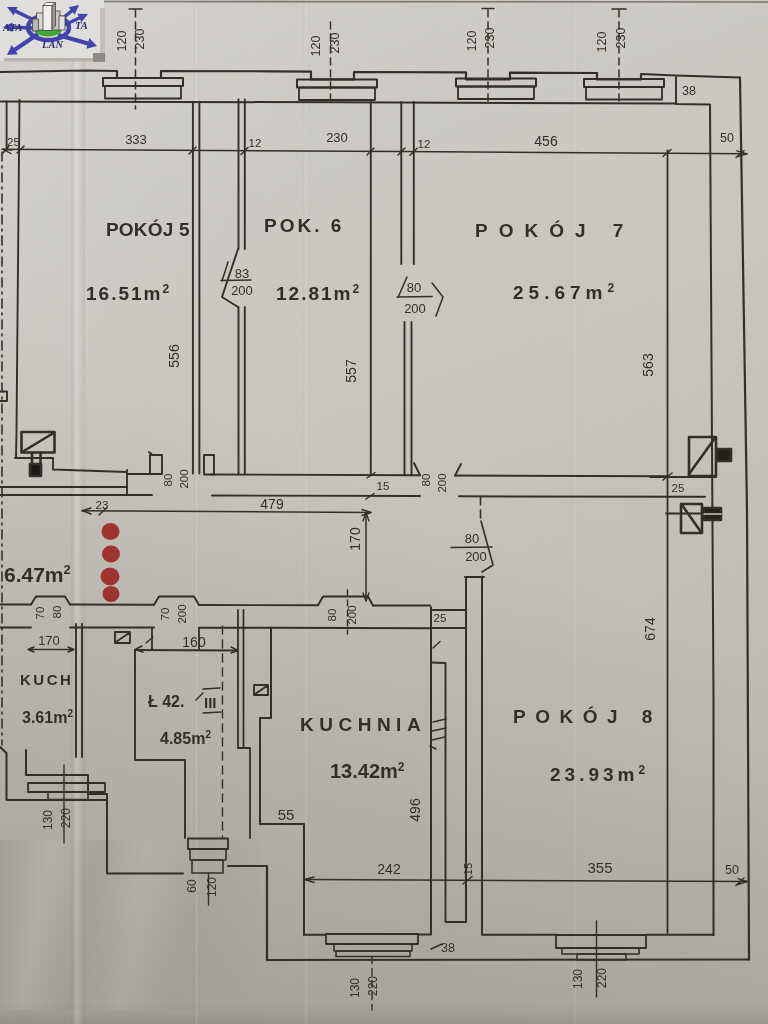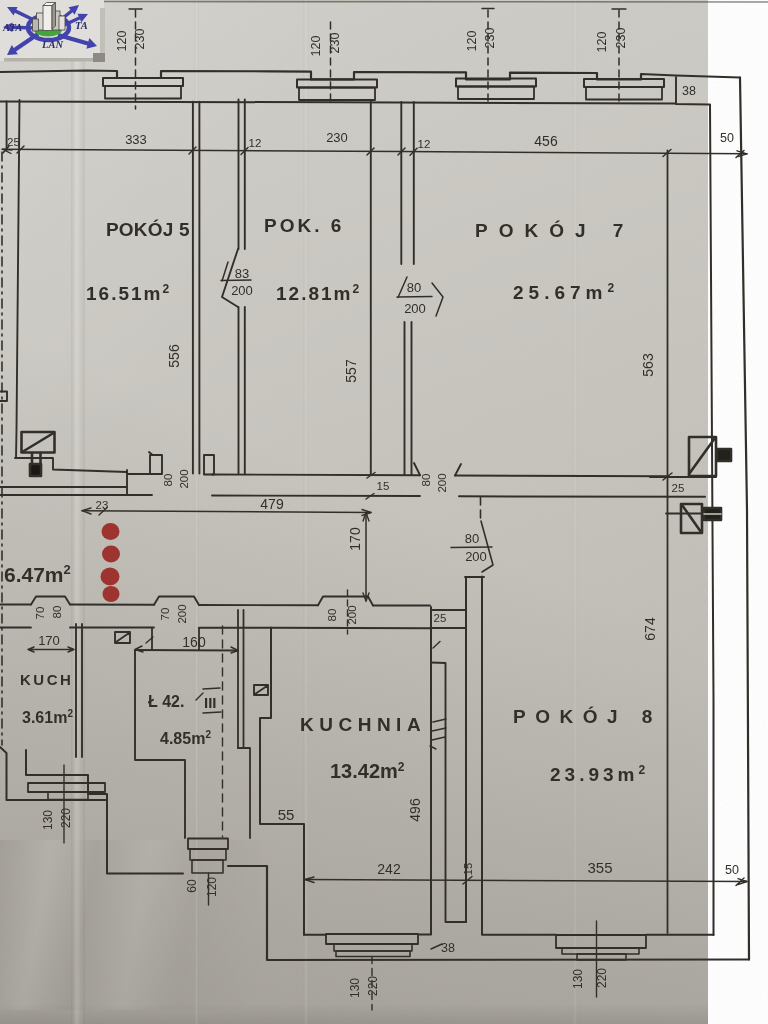--- a/index.html
+++ b/index.html
@@ -1,17 +1,17 @@
 <!DOCTYPE html>
 <html><head>
 <meta charset="utf-8">
 <style>
   html,body{margin:0;padding:0;}
   body{width:768px;height:1024px;overflow:hidden;font-family:"Liberation Sans",sans-serif;}
-  #paper{position:relative;width:708px;height:1024px;
+  #paper{position:relative;width:768px;height:1024px;
     background:
       linear-gradient(180deg, rgba(40,37,30,0) 98%, rgba(40,37,30,0.12) 100%),
       linear-gradient(115deg, rgba(255,255,255,0.08) 0%, rgba(255,255,255,0) 30%),
       linear-gradient(205deg, rgba(55,50,42,0.00) 48%, rgba(55,50,42,0.10) 72%, rgba(55,50,42,0.20) 100%),
       linear-gradient(160deg, #d2d0cb 0%, #cccac4 22%, #c8c5bf 45%, #c1beb7 70%, #b8b5ae 100%);
   }
   .crease{position:absolute;top:0;height:1024px;}
 </style>
 </head>
 <body>

